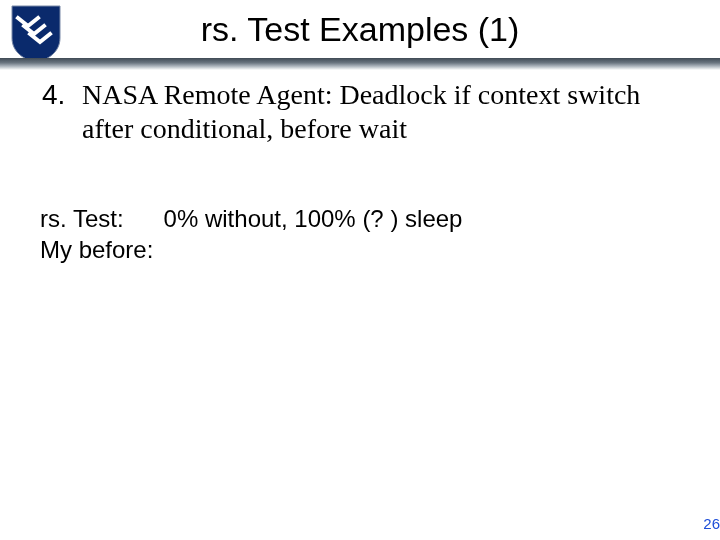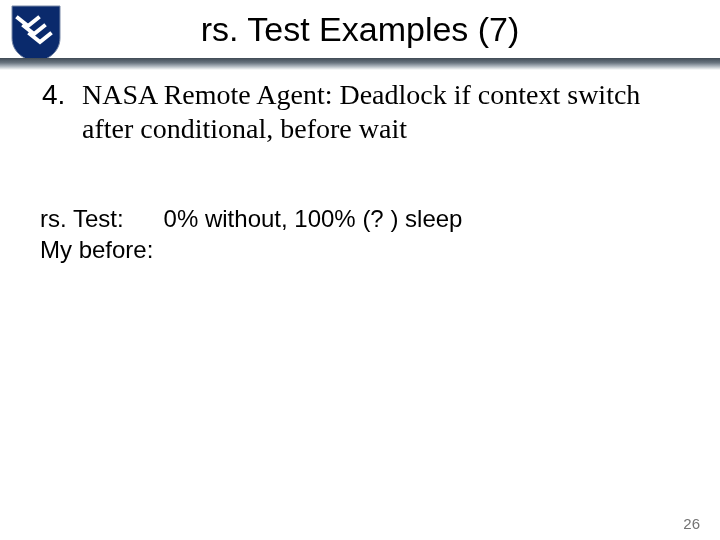--- a/index.html
+++ b/index.html
@@ -68,37 +68,37 @@
   }
   .results {
     margin-top: 58px;
     margin-left: 40px;
     font-size: 24px;
     line-height: 1.28;
   }
   .row { white-space: pre; }
   .pagenum {
     position: absolute;
-    right: 20px;
+    right: 0;
     bottom: 8px;
     font-size: 15px;
-    color: #737373;
+    color: #1d4ed8;
   }
 </style>
 </head>
 <body>
 
 <div class="header">
   <div class="logo">
     <svg viewBox="0 0 52 60" width="52" height="60">
       <path d="M2 2 H50 V34 C50 48 38 56 26 58 C14 56 2 48 2 34 Z" fill="#0a2a6c" stroke="#7a8aa8" stroke-width="1"></path>
       <path d="M8 14 L18 22 L28 14 M14 22 L24 30 L34 22 M20 30 L30 38 L40 30" fill="none" stroke="#ffffff" stroke-width="4" stroke-linecap="square"></path>
     </svg>
   </div>
-  <div class="title">rs. Test Examples (7)</div>
+  <div class="title">rs. Test Examples (1)</div>
   <div class="gradbar"></div>
 </div>
 
 <div class="body">
 
   <div class="item4">
     <span class="num">4.</span>
     <div class="itemtext">NASA Remote Agent: Deadlock if context switch after conditional, before wait</div>
   </div>
 

